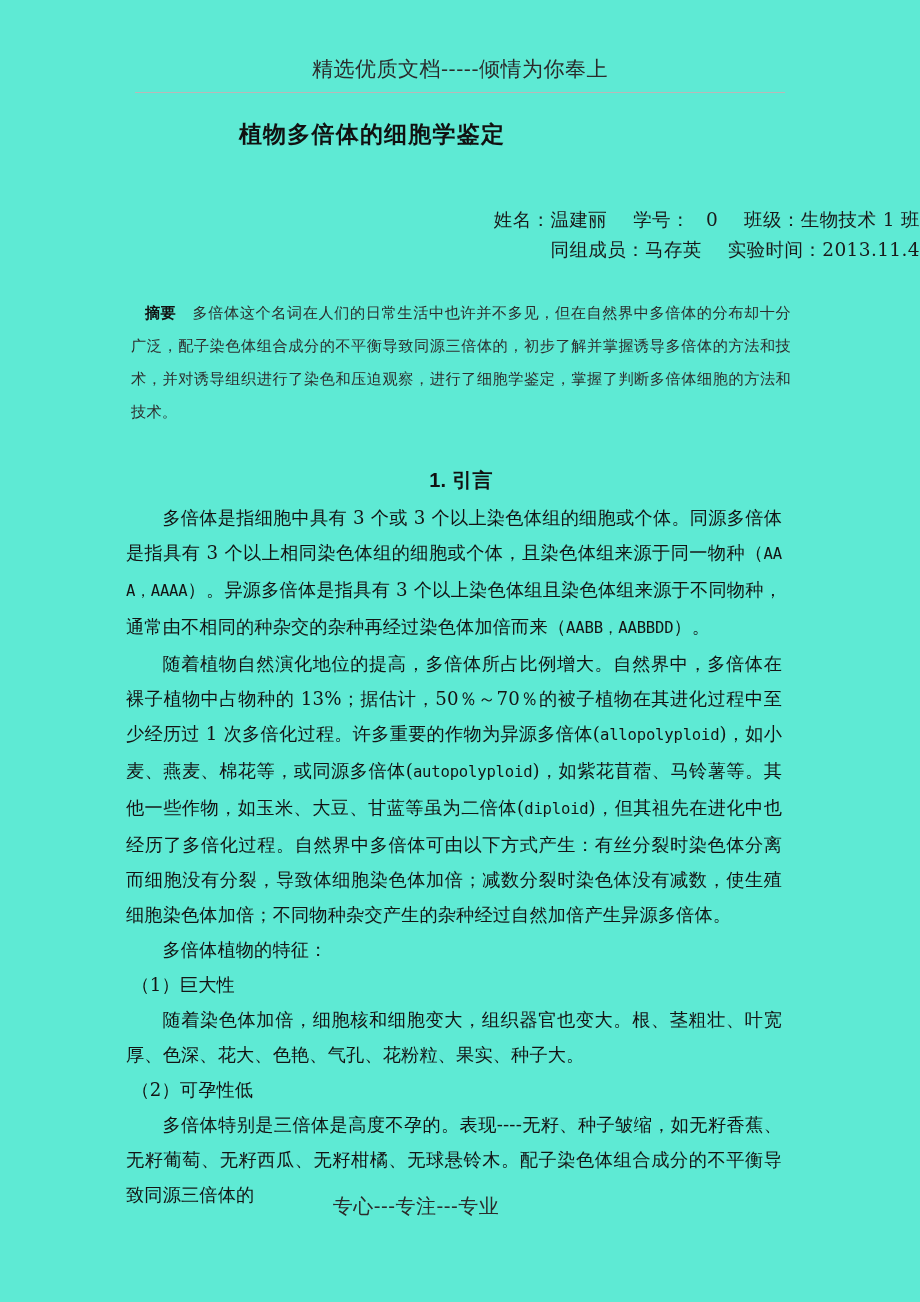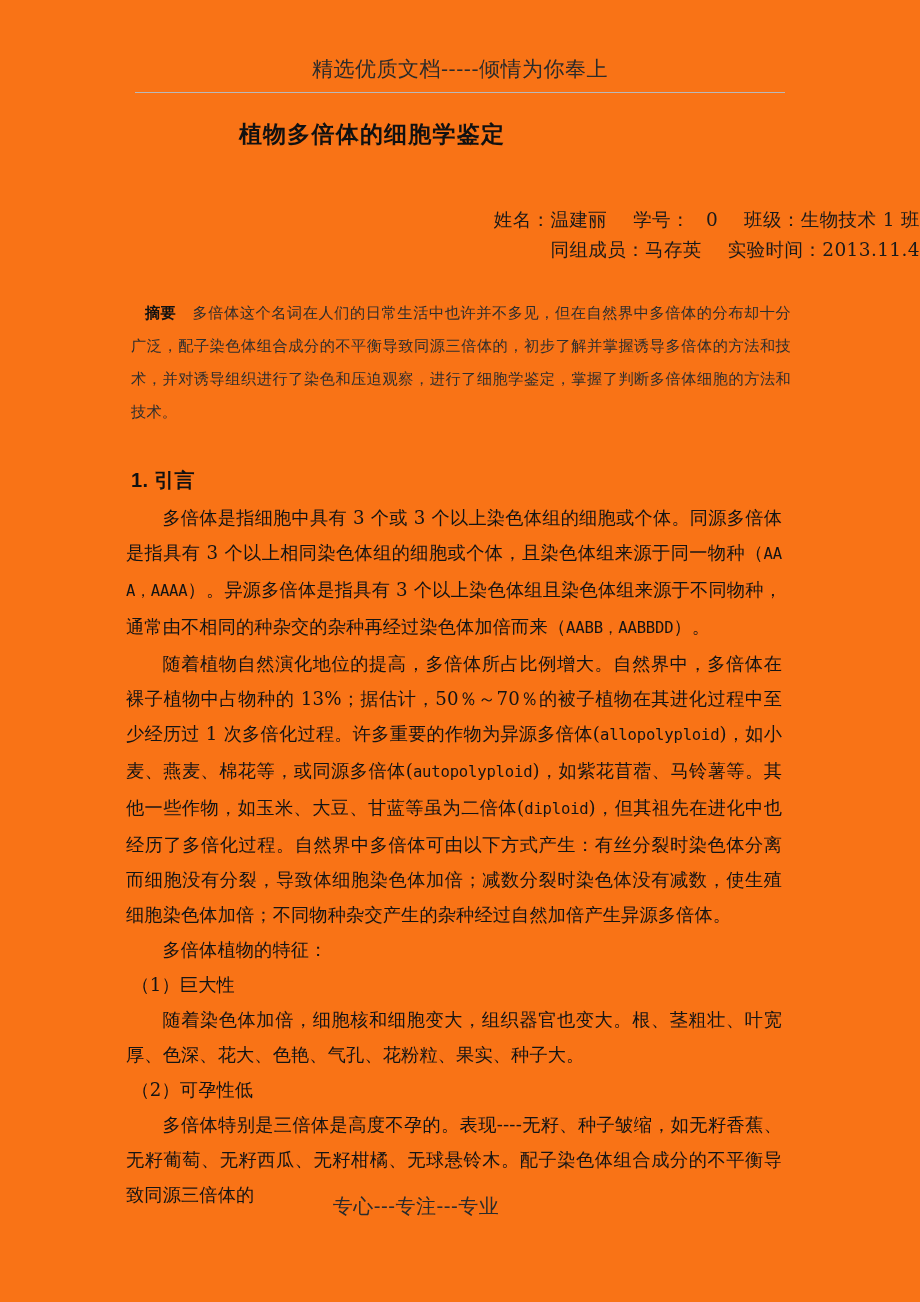--- a/index.html
+++ b/index.html
@@ -10,21 +10,21 @@
   body {
     font-family: "DejaVu Serif", serif;
     color: #000000;
     -webkit-font-smoothing: antialiased;
   }
   #page {
     position: relative;
     width: 920px;
     height: 1302px;
     margin: 0 auto;
-    background: #f97316;
+    background: #5eead4;
     overflow: hidden;
   }
 
   
   .page-header {
     position: absolute;
     left: 0;
     top: 56px;
     width: 920px;
     text-align: center;
@@ -118,20 +118,21 @@
     position: absolute;
     left: 131px;
     top: 466px;
     width: 660px;
     font-family: "Liberation Sans", sans-serif;
     font-weight: bold;
     font-size: 20px;
     line-height: 28px;
     color: #111111;
     letter-spacing: 0.3px;
+    text-align: center;
   }
 
   
   .body-col {
     position: absolute;
     left: 126px;
     top: 500px;
     width: 656px;
   }
   .para {

